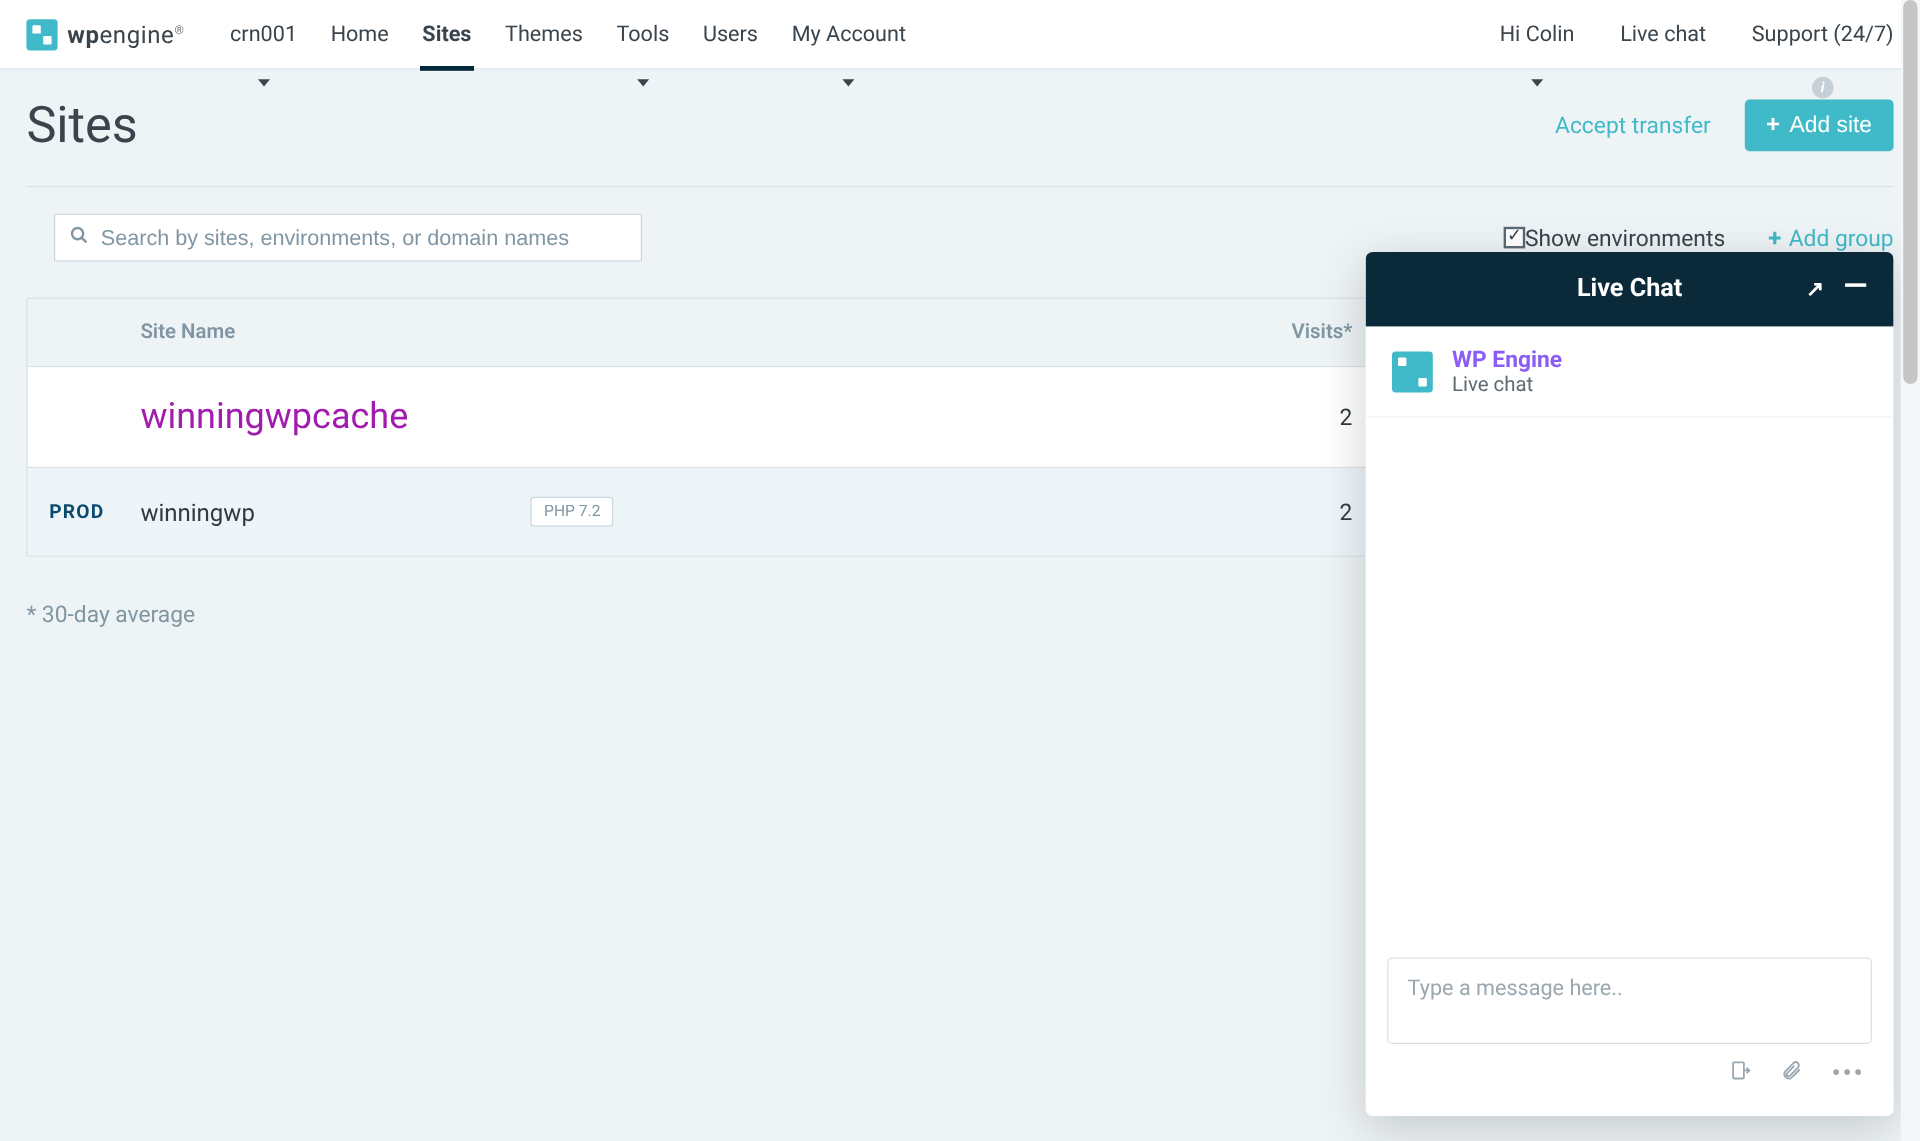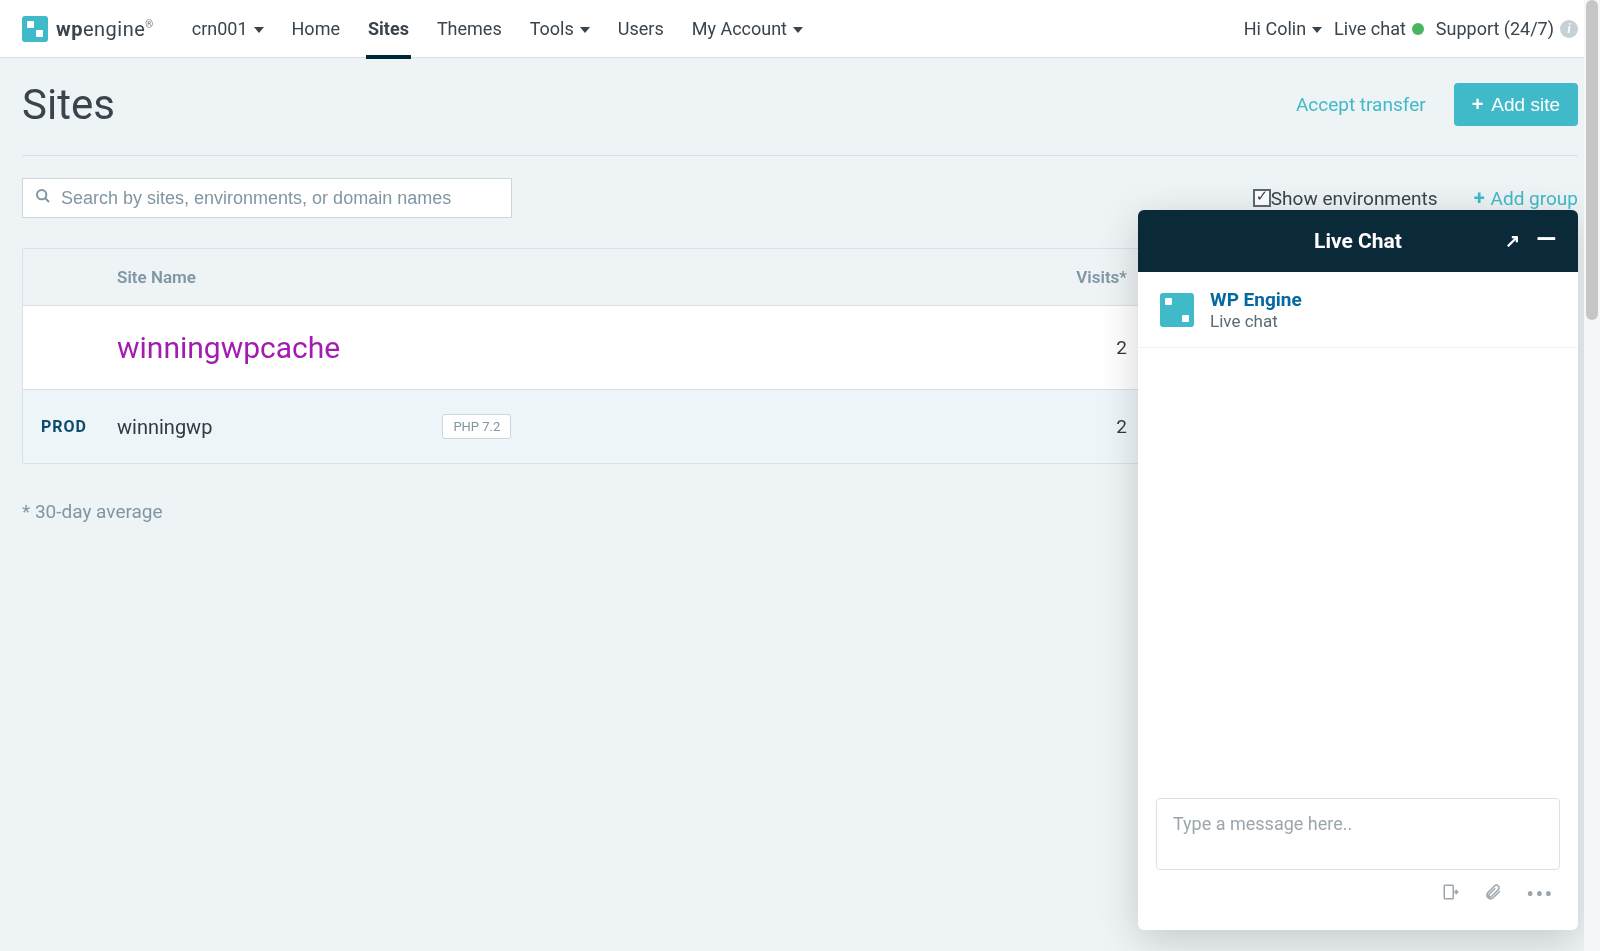--- a/index.html
+++ b/index.html
@@ -41,34 +41,34 @@
   }
   .logo-mark::before { top: 5px; left: 5px; width: 7px; height: 7px; border-radius: 1px;}
   .logo-mark::after { bottom: 5px; right: 5px; width: 7px; height: 7px; border-radius: 1px;}
   .logo-text { font-size: 20px; letter-spacing: .5px; }
   .logo-text b { font-weight: 700; }
   .logo-r { font-size: 10px; vertical-align: super; color: #777; }
 
   .nav-left { display: flex; align-items: center; gap: 28px; }
   .nav-item {
     display: flex; align-items: center; gap: 6px; cursor: pointer;
-    height: 58px; line-height: 58px;
+    height: 58px; line-height: 58px; flex-direction: column;
   }
   .nav-item.active { font-weight: 700; position: relative; }
   .nav-item.active::after {
     content: ""; position: absolute; bottom: -1px; left: -2px; right: -2px;
     height: 4px; background: #002838;
   }
   .caret {
     width: 0; height: 0; border-left: 5px solid transparent;
     border-right: 5px solid transparent; border-top: 6px solid #3a444c;
     margin-top: 2px;
   }
 
-  .nav-right { margin-left: auto; display: flex; align-items: center; gap: 12px; }
+  .nav-right { margin-left: auto; display: flex; align-items: center; gap: 38px; }
   .status-dot {
     width: 12px; height: 12px; border-radius: 50%; background: #4bb462; display: inline-block;
   }
   .info-circle {
     width: 18px; height: 18px; border-radius: 50%; background: #c6d0d7;
     color: #fff; font-size: 12px; font-weight: 700; display: inline-flex;
     align-items: center; justify-content: center; font-style: italic;
   }
 
   
@@ -93,21 +93,21 @@
   }
   .plus { font-weight: 700; font-size: 20px; }
 
   
   .search-row {
     display: flex; align-items: center; margin-bottom: 30px;
   }
   .search-box {
     display: flex; align-items: center; gap: 10px;
     background: #fff; border: 1px solid #cdd6dc; height: 40px; width: 490px;
-    padding: 0 12px; color: #8096a3;
+    padding: 0 12px; color: #8096a3; margin-left: 23px;
   }
   .search-box input {
     border: none; outline: none; font-size: 18px; color: #3a444c; flex: 1;
     background: transparent;
   }
   .search-box input::placeholder { color: #8096a3; }
   .search-icon { color: #8096a3; font-size: 16px; }
 
   .search-right {
     margin-left: auto; display: flex; align-items: center; gap: 36px;
@@ -171,21 +171,21 @@
     display: flex; align-items: center; justify-content: center;
     font-weight: 700; font-size: 21px; position: relative;
   }
   .chat-expand { position: absolute; right: 58px; top: 20px; cursor: pointer; font-size: 18px;}
   .chat-min { position: absolute; right: 22px; top: 14px; cursor: pointer; font-size: 26px; font-weight: 700;}
   .chat-brand {
     display: flex; align-items: center; gap: 16px;
     padding: 16px 22px; border-bottom: 1px solid #eef3f6;
   }
   .chat-brand .logo-mark { width: 34px; height: 34px; }
-  .chat-brand-title { font-weight: 700; font-size: 19px; color: #0369a1;}
+  .chat-brand-title { font-weight: 700; font-size: 19px; color: #8b5cf6;}
   .chat-brand-sub { font-size: 17px; color: #5e6b73; }
   .chat-body { flex: 1; }
   .chat-input-row {
     padding: 18px; display: flex; flex-direction: column; gap: 12px;
   }
   .chat-input {
     border: 1px solid #d9e1e8; border-radius: 4px; height: 72px;
     padding: 14px 16px; font-size: 18px; color: #c2410c; resize: none;
     font-family: inherit;
   }

